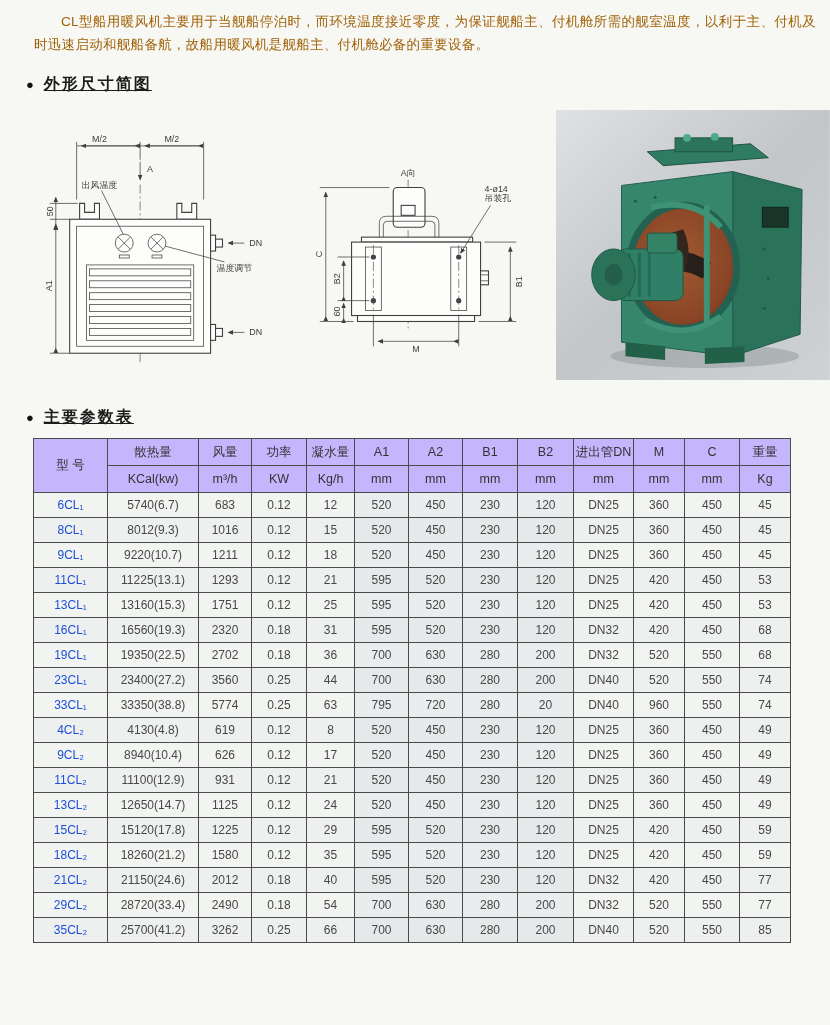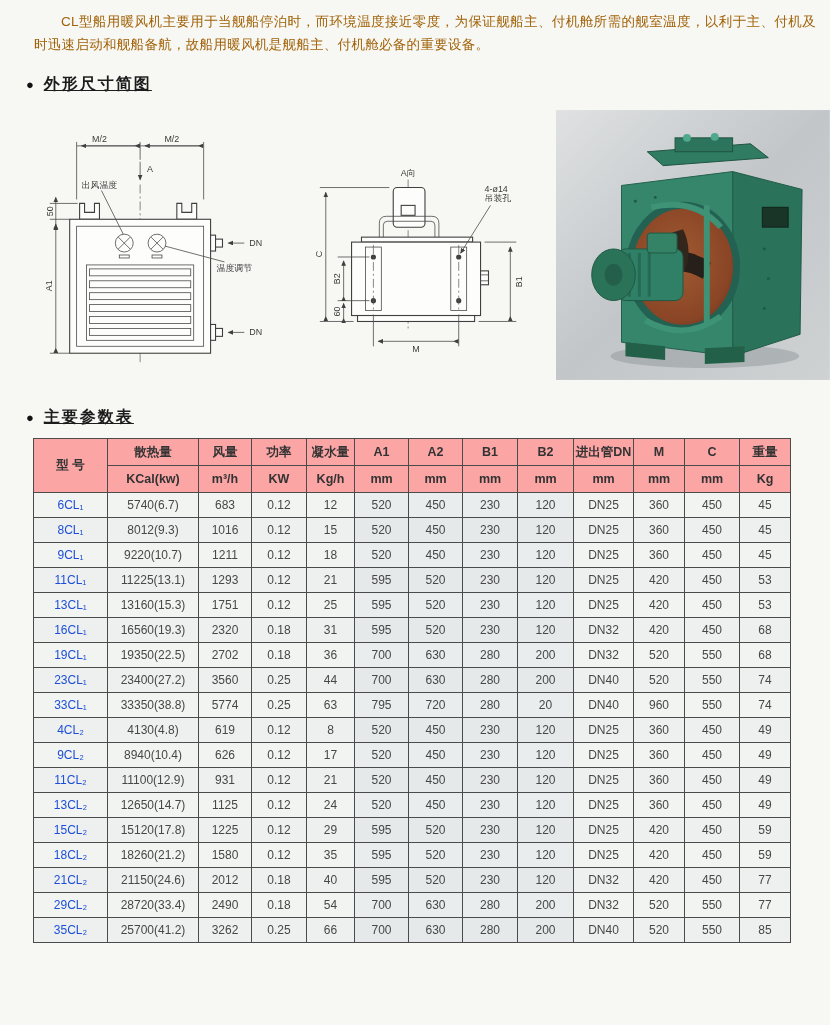--- a/index.html
+++ b/index.html
@@ -62,23 +62,23 @@
     background: #f2f4f2;
   }
   table.params th, table.params td {
     border: 1.4px solid #4b4b4b;
     text-align: center;
     vertical-align: middle;
     overflow: hidden;
     white-space: nowrap;
   }
   table.params thead th {
-    background: #fca5a5;
+    background: #c4b5fd;
     height: 27px;
-    font-weight: bold;
+    font-weight: normal;
     font-size: 12.5px;
     color: #333;
   }
   table.params td {
     height: 25px;
     font-size: 12px;
     color: #474747;
     background: #f2f4f1;
   }
   table.params tbody tr:nth-child(even) td { background: #edf0ef; }

